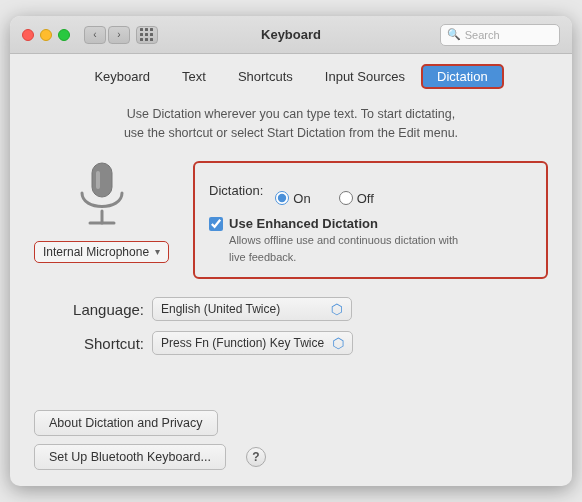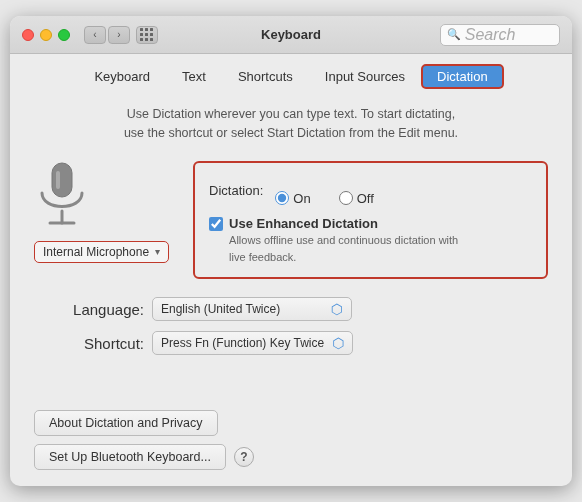--- a/index.html
+++ b/index.html
@@ -114,22 +114,21 @@
     }
 
     .search-icon-sym {
       color: #999;
       font-size: 11px;
       margin-right: 4px;
     }
 
     .search-placeholder {
       color: #aaa;
-      font-size: 16px;
-      font-style: italic;
+      font-size: 11px;
     }
 
     
     .tabs-bar {
       display: flex;
       justify-content: center;
       align-items: center;
       padding: 10px 0 0;
       gap: 0;
       background: #ececec;
@@ -170,21 +169,21 @@
 
     .main-row {
       display: flex;
       align-items: flex-start;
       gap: 24px;
     }
 
     .mic-section {
       display: flex;
       flex-direction: column;
-      align-items: flex-start;
+      align-items: center;
       gap: 10px;
       min-width: 110px;
     }
 
     .mic-icon {
       width: 56px;
       height: 70px;
     }
 
     .mic-dropdown {
@@ -334,21 +333,21 @@
       font-size: 12.5px;
       color: #333;
       cursor: pointer;
       min-width: 180px;
       text-align: center;
     }
 
     .bottom-row {
       display: flex;
       align-items: center;
-      gap: 8px;
+      gap: 20px;
     }
 
     .help-btn {
       width: 20px;
       height: 20px;
       border-radius: 50%;
       border: 1.5px solid #aaa;
       background: linear-gradient(to bottom, #f5f5f5, #e0e0e0);
       display: flex;
       align-items: center;

